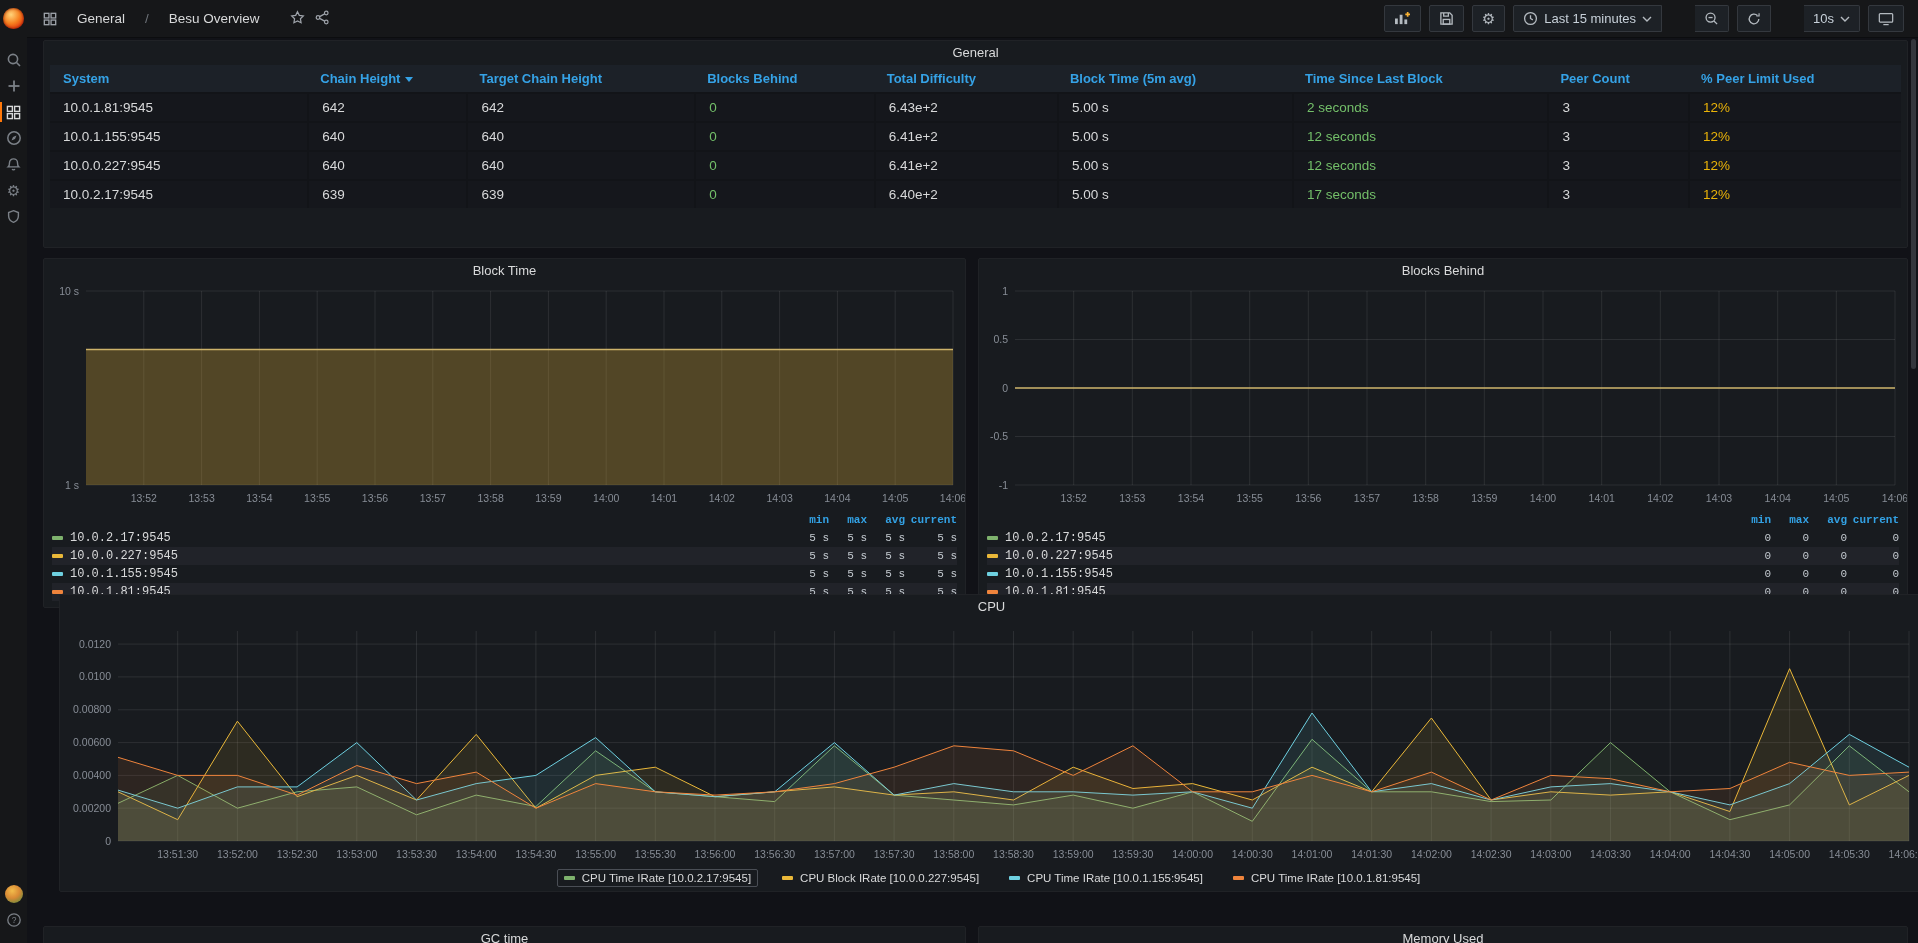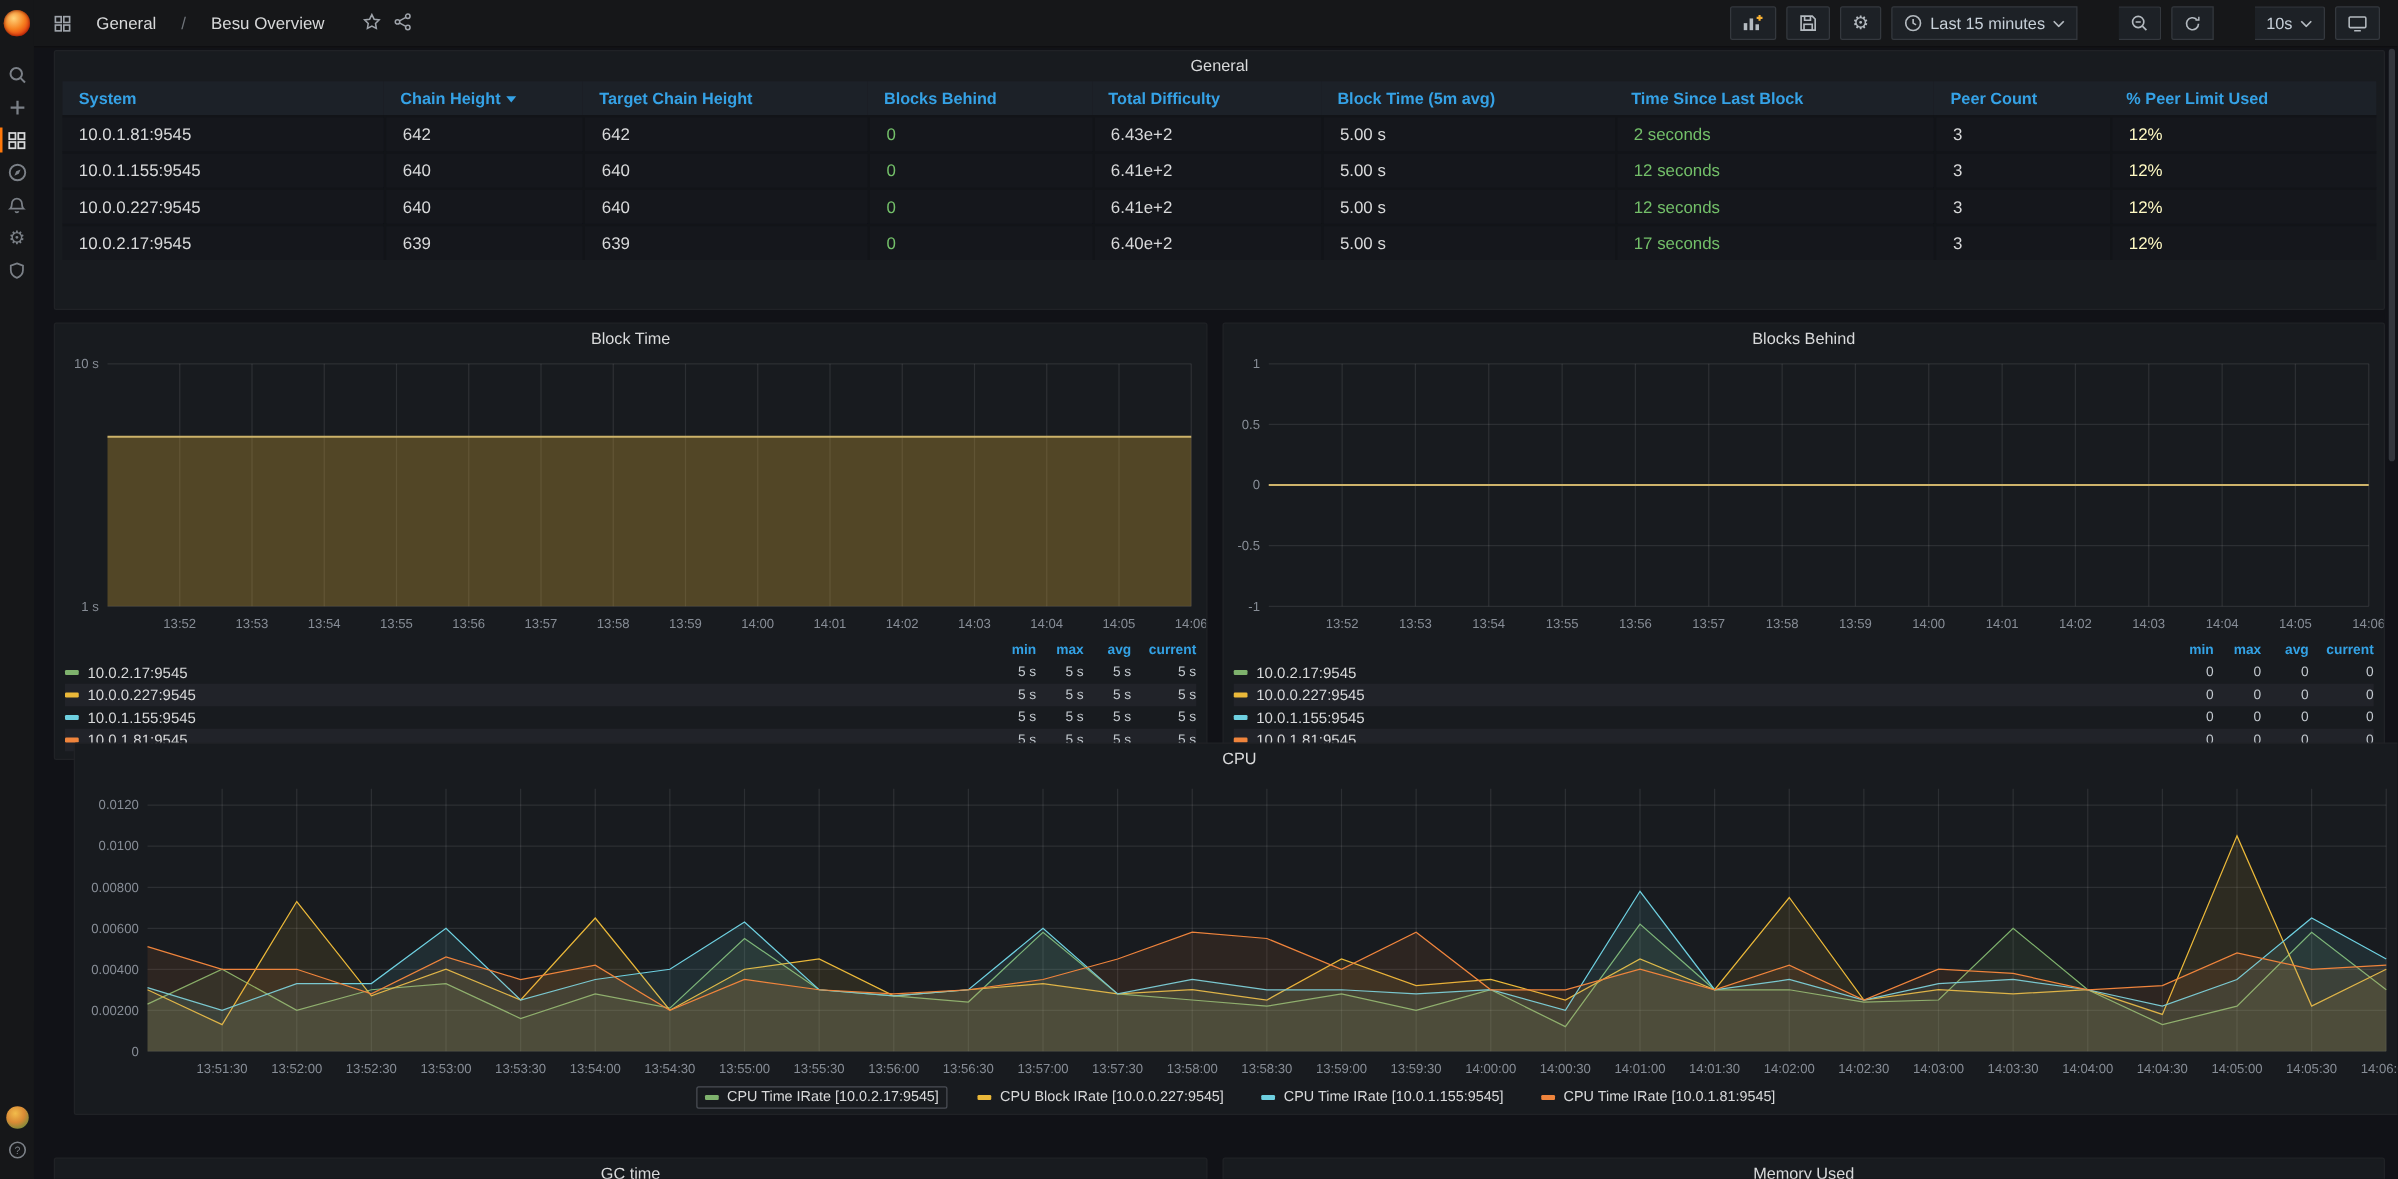--- a/index.html
+++ b/index.html
@@ -55,32 +55,32 @@
   .p-mem        { left:951px; top:888px; width:930px;  height:60px; }
 
   
   table.ovtable { width:calc(100% - 12px); margin:0 6px; border-collapse:separate; border-spacing:0; table-layout:fixed; }
   .ovtable th { text-align:left; font-size:13px; font-weight:600; color:#35a2e6;
     background:#1c2128; padding:6px 13px; height:27px; cursor:pointer; white-space:nowrap; overflow:hidden; }
   .ovtable td { font-size:13.5px; color:#d8d9da; background:#15171c; padding:6px 13px; height:28px;
     border-top:2px solid #121418; white-space:nowrap; overflow:hidden; }
   .ovtable td + td { border-left:2px solid #121418; }
   .ovtable .green { color:#73bf69; }
-  .ovtable .red { color:#fef9c3; }
+  .ovtable .red { color:#eab308; }
   .caret { display:inline-block; margin-left:5px; width:0; height:0;
     border-left:4px solid transparent; border-right:4px solid transparent; border-top:5px solid #35a2e6; vertical-align:middle; }
 
   
   .chart-box { flex:1 1 auto; position:relative; overflow:hidden; }
   svg text { font-family:"Liberation Sans", sans-serif; }
   .grid { stroke:rgba(255,255,255,0.09); stroke-width:1; }
   .ylab, .xlab { fill:#878d96; font-size:10.5px; }
 
   
-  .graph-legend { flex:0 0 auto; padding:2px 8px 6px 8px; }
+  .graph-legend { flex:0 0 auto; padding:2px 8px 6px 8px;font-family:Liberation Mono, monospace; }
   .lg-row { display:flex; align-items:center; height:18px; font-size:12px; }
   .lg-row.alt { background:#212329; }
   .lg-name { flex:1; display:flex; align-items:center; gap:7px; color:#d8d9da; cursor:pointer; }
   .lg-val { width:38px; text-align:right; color:#c3c9cf; font-size:11px; }
   .lg-val.cur { width:52px; }
   .lg-head .lg-val { color:#33a2e5; font-weight:700; }
   .swatch { display:inline-block; width:11px; height:4px; border-radius:1px; background:#888; }
 
   
   .cpu-legend { flex:0 0 auto; height:26px; display:flex; align-items:center; gap:18px; padding:0 12px;justify-content:center; }

